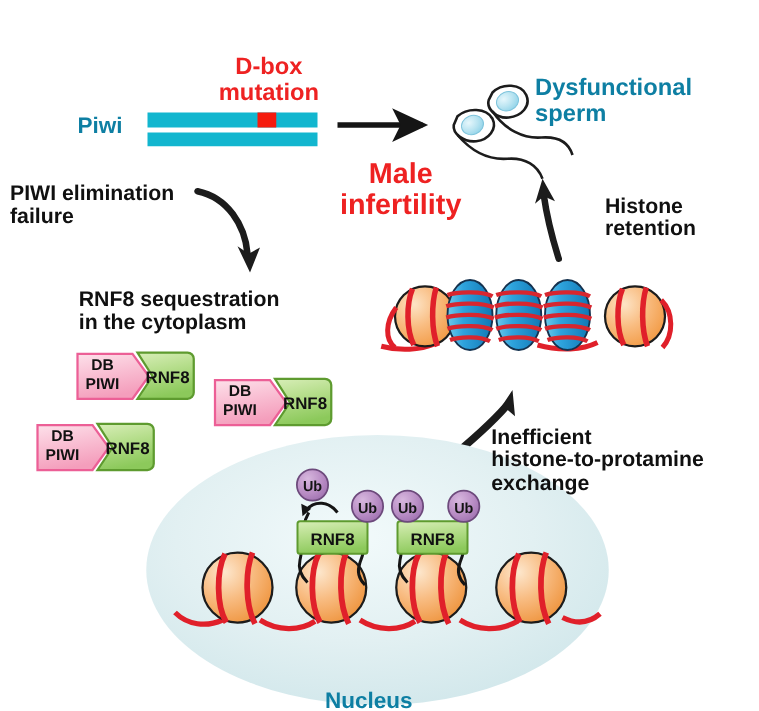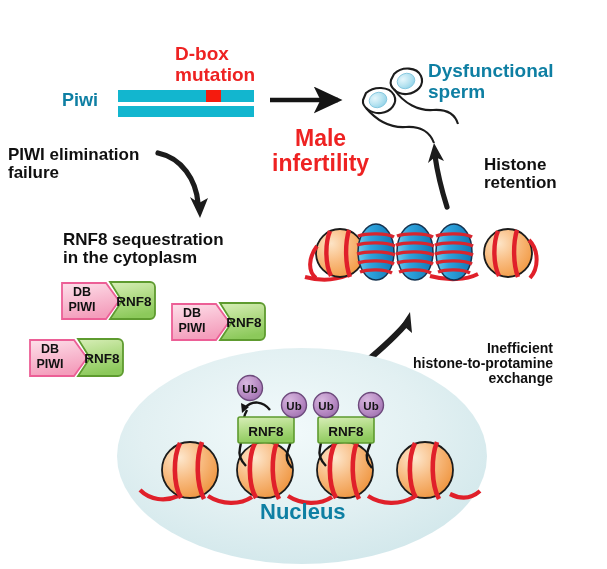--- a/index.html
+++ b/index.html
@@ -243,39 +243,39 @@
 
     <g>
       <path d="M30,340 h44 l13,18 -13,18 h-44 z" fill="url(#piwiGrad)" stroke="#ec5f96" stroke-width="1.8"></path>
       <text class="shapetext" x="50" y="353" font-size="12.5" text-anchor="middle" fill="#111">DB</text>
       <text class="shapetext" x="50" y="368" font-size="12.5" text-anchor="middle" fill="#111">PIWI</text>
       <path d="M78,339 h40 a5,5 0 0 1 5,5 v27 a5,5 0 0 1 -5,5 h-40 l12,-18 z" fill="url(#rnf8Grad)" stroke="#5e9b2f" stroke-width="1.8"></path>
       <text class="shapetext" x="102" y="363" font-size="13.5" text-anchor="middle" fill="#111">RNF8</text>
     </g>
   </svg>
 
-  <div class="lbl red" style="left:175px;top:44px;font-size:19px;text-align:left;">D-box
+  <div class="lbl red" style="left:175px;top:44px;font-size:19px;text-align:center;">D-box
 mutation</div>
 
   <div class="lbl teal" style="left:62px;top:91px;font-size:18px;">Piwi</div>
 
   <div class="lbl red" style="left:272px;top:126px;font-size:23px;text-align:center;">Male
 infertility</div>
 
   <div class="lbl black" style="left:8px;top:146px;font-size:17px;">PIWI elimination
 failure</div>
 
   <div class="lbl teal" style="left:428px;top:61px;font-size:19px;">Dysfunctional
 sperm</div>
 
   <div class="lbl black" style="left:484px;top:156px;font-size:17px;">Histone
 retention</div>
 
   <div class="lbl black" style="left:51px;top:231px;font-size:17px;margin-left:12px;">RNF8 sequestration
 in the cytoplasm</div>
 
-  <div class="lbl black" style="left:413px;top:341px;font-size:14px;text-align:right;">Inefficient
+  <div class="lbl black" style="left:393px;top:341px;font-size:17px;">Inefficient
 histone-to-protamine
 exchange</div>
 
-  <div class="lbl teal" style="left:260px;top:500px;font-size:22px;text-align:right;">Nucleus</div>
+  <div class="lbl teal" style="left:260px;top:551px;font-size:18px;text-align:right;">Nucleus</div>
 
 </div>
 
 </body></html>

